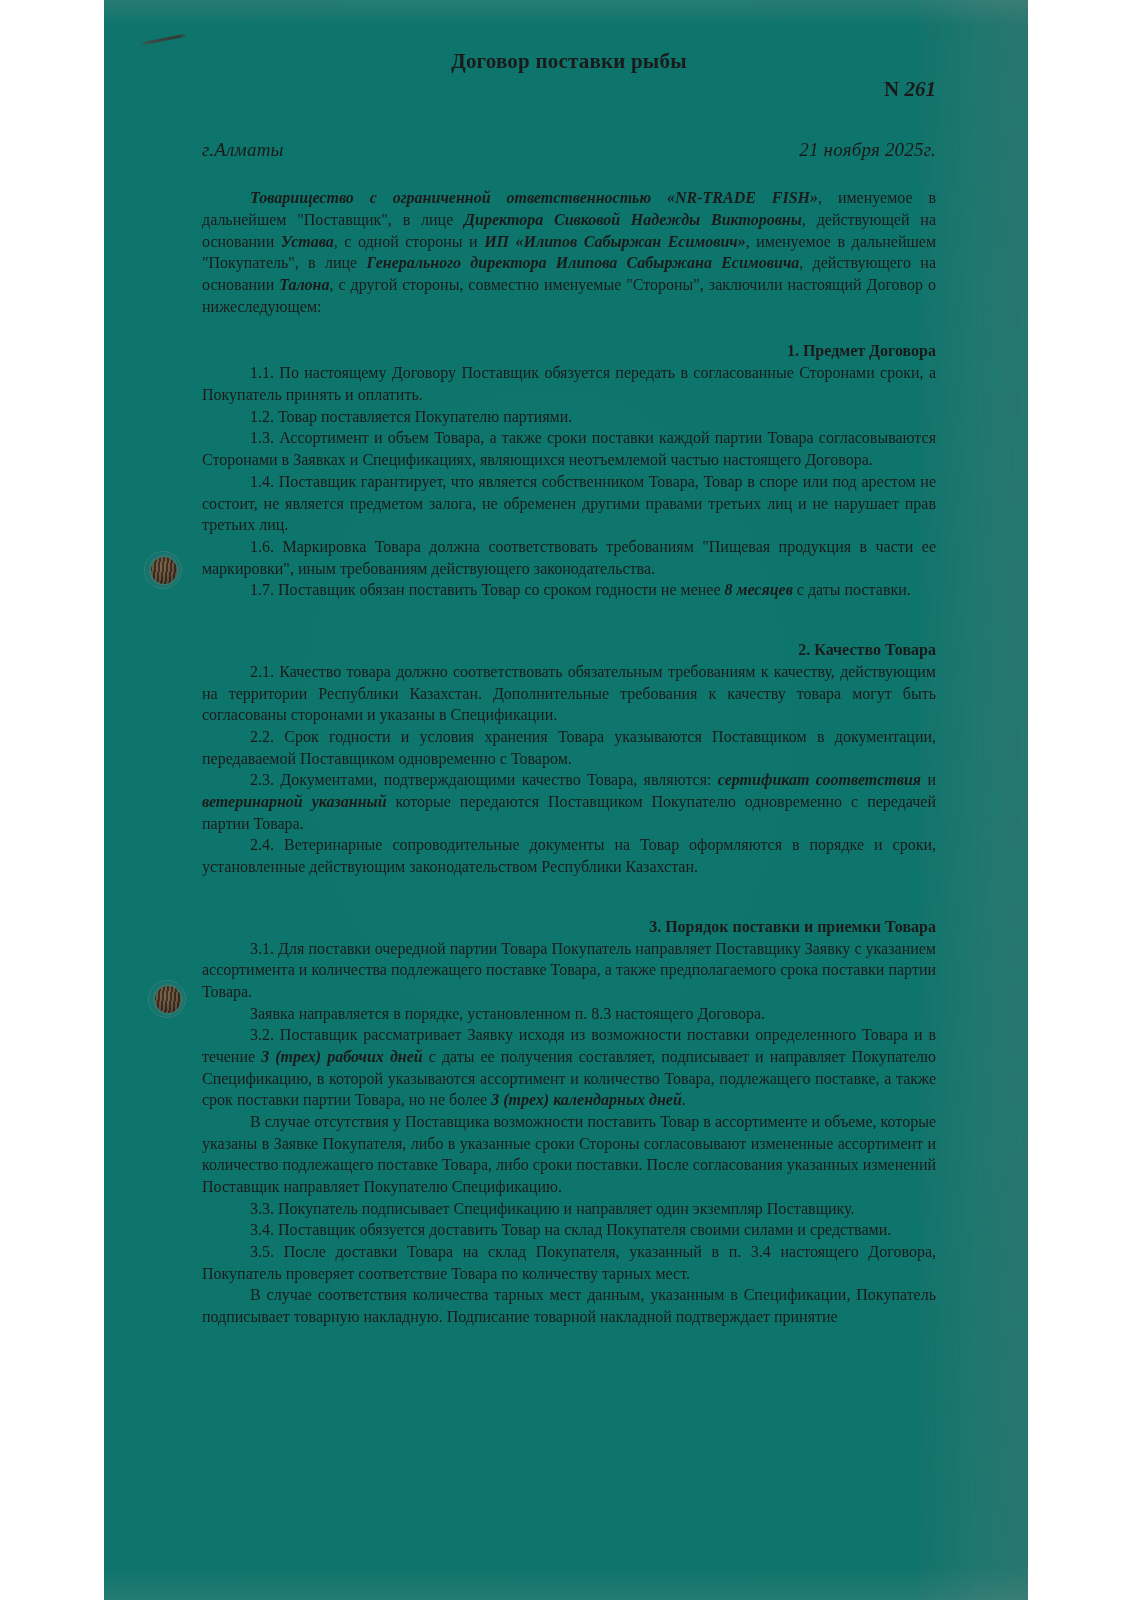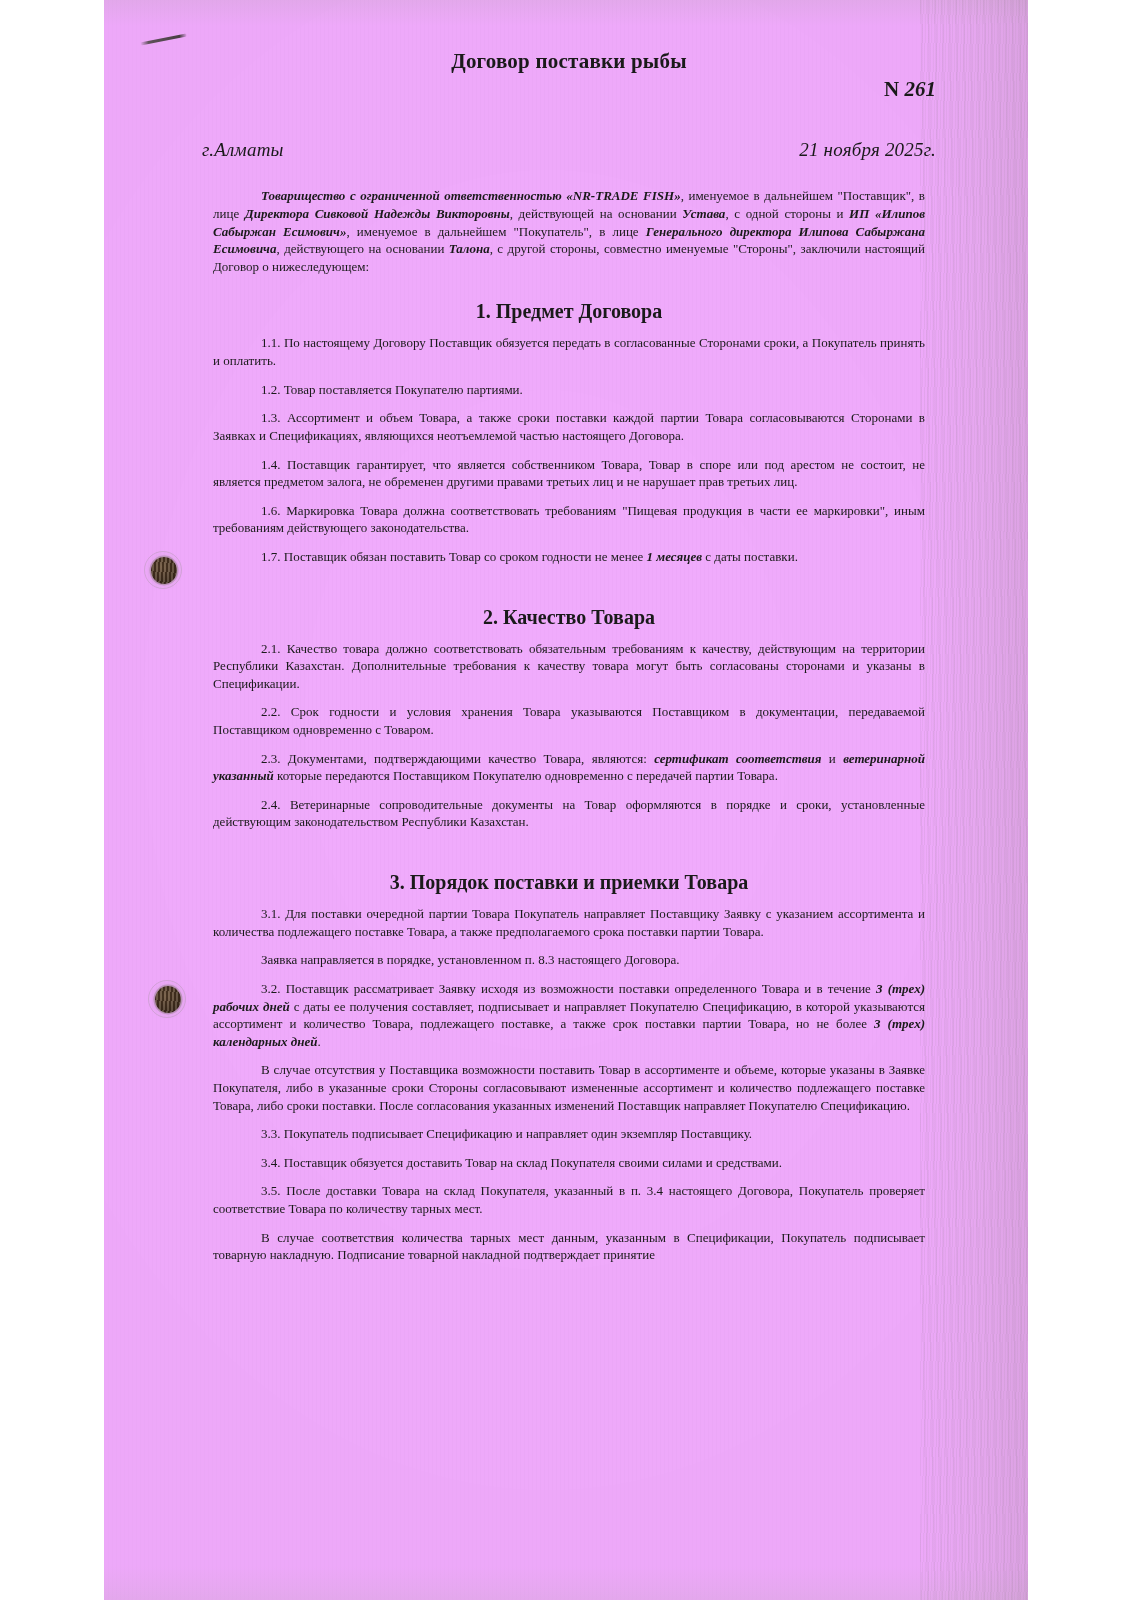--- a/index.html
+++ b/index.html
@@ -6,21 +6,21 @@
   html, body {
     margin: 0;
     padding: 0;
     background: #ffffff;
   }
   .page {
     position: relative;
     width: 924px;
     height: 1600px;
     margin: 0 auto;
-    background: #f0abfc;
+    background: #0f766e;
     overflow: hidden;
     font-family: "Liberation Serif", "DejaVu Serif", serif;
     color: #1a1a1a;
     box-sizing: border-box;
   }
 
   
   .paper-noise {
     position: absolute;
     inset: 0;
@@ -133,34 +133,34 @@
     align-items: baseline;
     margin-top: 36px;
     font-size: 19px;
     font-weight: normal;
     font-style: italic;
   }
   .meta-city { letter-spacing: 0.2px; }
   .meta-date { letter-spacing: 0.2px; }
 
   p.para {
-    margin: 11px;
-    font-size: 13px;
+    margin: 0;
+    font-size: 16px;
     line-height: 1.355;
     text-align: justify;
     text-indent: 48px;
     text-justify: inter-word;
   }
   p.first-para {
     margin-top: 26px;
   }
   .sec-heading {
-    text-align: center;
+    text-align: right;
     font-weight: bold;
-    font-size: 20px;
+    font-size: 16px;
     margin: 25px 0 2px 0;
   }
   .sec-heading.gap-lg { margin-top: 40px; }
   b.bi { font-weight: bold; font-style: italic; }
 </style>
 </head>
 <body>
 
 <div class="page">
 
@@ -190,21 +190,21 @@
     </div>
 
     <p class="para first-para"><b class="bi">Товарищество с ограниченной ответственностью «NR-TRADE FISH»</b><span>, именуемое в дальнейшем "Поставщик", в лице </span><b class="bi">Директора Сивковой Надежды Викторовны</b><span>, действующей на основании </span><b class="bi">Устава</b><span>, с одной стороны и </span><b class="bi">ИП «Илипов Сабыржан Есимович»</b><span>, именуемое в дальнейшем "Покупатель", в лице </span><b class="bi">Генерального директора Илипова Сабыржана Есимовича</b><span>, действующего на основании </span><b class="bi">Талона</b><span>, с другой стороны, совместно именуемые "Стороны", заключили настоящий Договор о нижеследующем:</span></p>
 
     <div class="sec-heading">1. Предмет Договора</div>
     <p class="para">1.1. По настоящему Договору Поставщик обязуется передать в согласованные Сторонами сроки, а Покупатель принять и оплатить.</p>
     <p class="para">1.2. Товар поставляется Покупателю партиями.</p>
     <p class="para">1.3. Ассортимент и объем Товара, а также сроки поставки каждой партии Товара согласовываются Сторонами в Заявках и Спецификациях, являющихся неотъемлемой частью настоящего Договора.</p>
     <p class="para">1.4. Поставщик гарантирует, что является собственником Товара, Товар в споре или под арестом не состоит, не является предметом залога, не обременен другими правами третьих лиц и не нарушает прав третьих лиц.</p>
     <p class="para">1.6. Маркировка Товара должна соответствовать требованиям "Пищевая продукция в части ее маркировки", иным требованиям действующего законодательства.</p>
-    <p class="para"><span>1.7. Поставщик обязан поставить Товар со сроком годности не менее </span><b class="bi">1 месяцев</b><span> с даты поставки.</span></p>
+    <p class="para"><span>1.7. Поставщик обязан поставить Товар со сроком годности не менее </span><b class="bi">8 месяцев</b><span> с даты поставки.</span></p>
 
     <div class="sec-heading gap-lg">2. Качество Товара</div>
     <p class="para">2.1. Качество товара должно соответствовать обязательным требованиям к качеству, действующим на территории Республики Казахстан. Дополнительные требования к качеству товара могут быть согласованы сторонами и указаны в Спецификации.</p>
     <p class="para">2.2. Срок годности и условия хранения Товара указываются Поставщиком в документации, передаваемой Поставщиком одновременно с Товаром.</p>
     <p class="para"><span>2.3. Документами, подтверждающими качество Товара, являются: </span><b class="bi">сертификат соответствия</b><span> и </span><b class="bi">ветеринарной указанный</b><span> которые передаются Поставщиком Покупателю одновременно с передачей партии Товара.</span></p>
     <p class="para">2.4. Ветеринарные сопроводительные документы на Товар оформляются в порядке и сроки, установленные действующим законодательством Республики Казахстан.</p>
 
     <div class="sec-heading gap-lg">3. Порядок поставки и приемки Товара</div>
     <p class="para">3.1. Для поставки очередной партии Товара Покупатель направляет Поставщику Заявку с указанием ассортимента и количества подлежащего поставке Товара, а также предполагаемого срока поставки партии Товара.</p>
     <p class="para">Заявка направляется в порядке, установленном п. 8.3 настоящего Договора.</p>

